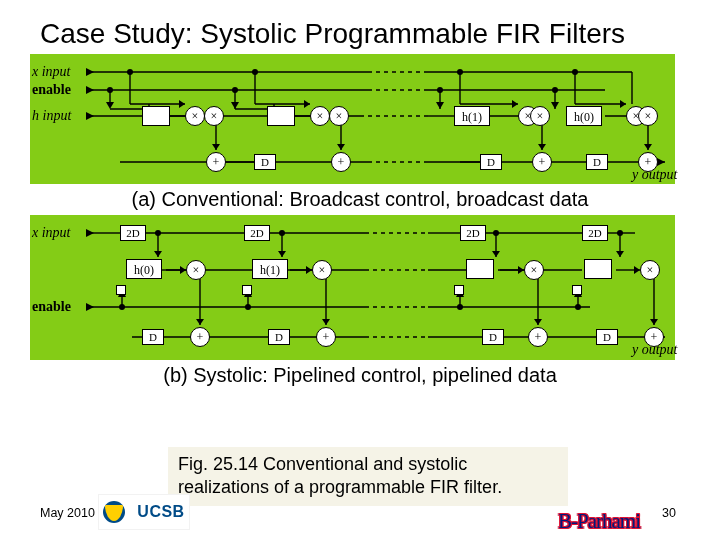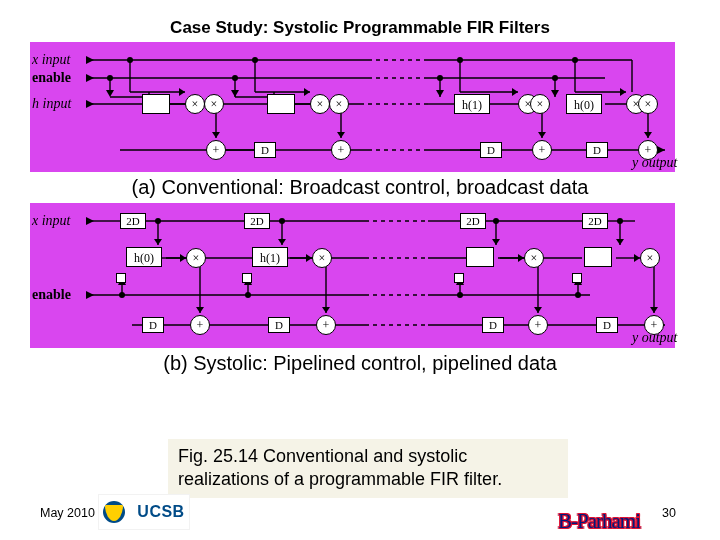--- a/index.html
+++ b/index.html
@@ -7,48 +7,47 @@
     padding: 0;
     width: 720px;
     height: 540px;
     background: #fff;
     font-family: Arial, Helvetica, sans-serif;
     color: #000;
     position: relative;
     overflow: hidden;
   }
   .title {
-    font-size: 17px;
-    text-align: center;
+    font-size: 28px;
     margin: 18px 40px 4px;
-    font-weight: 700;
+    font-weight: 400;
   }
   .diagram-area {
     position: relative;
     margin-left: 30px;
     margin-right: 40px;
   }
   .diagram {
     position: relative;
     width: 645px;
     height: 130px;
-    background: #d946ef;
+    background: #84cc16;
     font-family: "Times New Roman", serif;
   }
   .diagram-b {
     height: 145px;
   }
   .caption-a, .caption-b {
     font-size: 20px;
     text-align: center;
     margin: 4px auto;
   }
   .fig-caption {
     font-size: 18px;
-    margin: 8px 0 0 0;
+    margin: 16px 0 0 0;
     padding: 6px 10px;
     background: #f5f3e7;
     display: inline-block;
     position: absolute;
     left: 168px;
     top: 431px;
     width: 380px;
     line-height: 1.3;
   }
   .footer {

